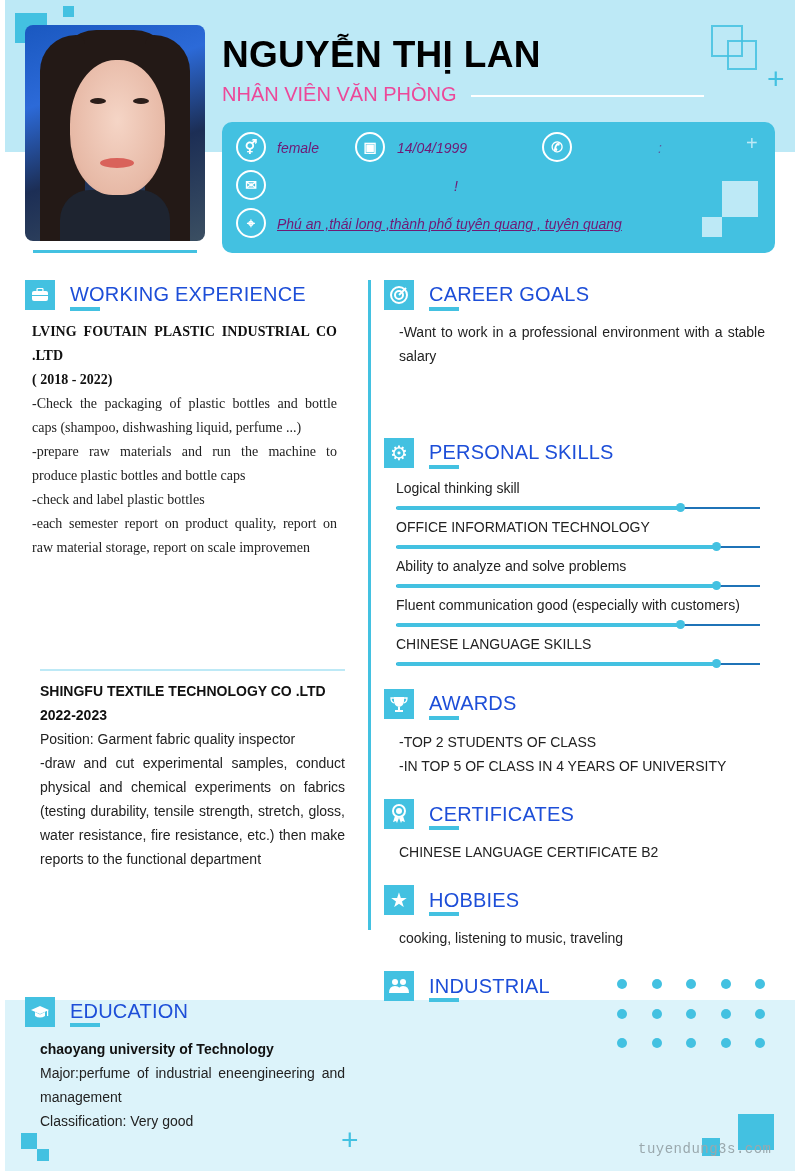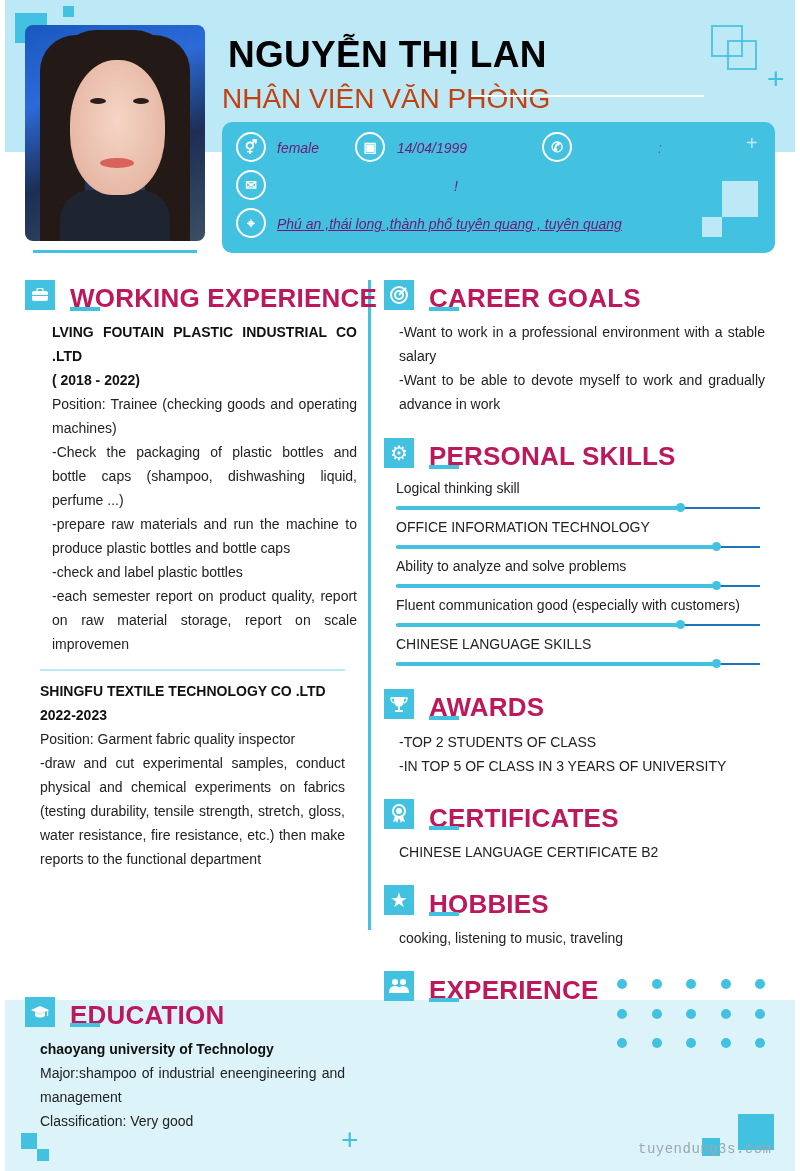--- a/index.html
+++ b/index.html
@@ -16,36 +16,36 @@
   .photo-face { position: absolute; left: 45px; top: 35px; width: 95px; height: 135px; border-radius: 48% 48% 45% 45%;
                 background: radial-gradient(ellipse at 50% 45%, #f5d5c6 0%, #e7b9a6 70%, #c9917f 100%); }
   .photo-hair-l { position: absolute; left: 15px; top: 10px; width: 45px; height: 206px; background: #231916; border-radius: 40px 10px 0 0; }
   .photo-hair-r { position: absolute; right: 15px; top: 10px; width: 45px; height: 206px; background: #231916; border-radius: 10px 40px 0 0; }
   .photo-hair-top { position: absolute; left: 30px; top: 5px; width: 120px; height: 55px; background: #231916; border-radius: 60px 60px 20px 20px; }
   .photo-body { position: absolute; left: 35px; top: 165px; width: 110px; height: 60px; background: #1e2430; border-radius: 30px 30px 0 0; }
   .photo-lips { position: absolute; left: 75px; top: 133px; width: 34px; height: 10px; background: #d9625a; border-radius: 50%; }
   .photo-eye { position: absolute; top: 73px; width: 16px; height: 6px; background: #2b1e1a; border-radius: 50%; }
   .photo-underline { left: 33px; top: 250px; width: 164px; height: 3px; background: #43c1e1; }
 
-  .name { left: 228px; top: 34px; font-size: 37px; font-weight: bold; color: #000; letter-spacing: 0.3px; text-align: right; }
-  .job-title { left: 222px; top: 83px; font-size: 28px; color: #c2410c; }
+  .name { left: 222px; top: 34px; font-size: 37px; font-weight: bold; color: #000; letter-spacing: 0.3px; text-align: right; }
+  .job-title { left: 222px; top: 83px; font-size: 20px; color: #ec4899; }
   .job-line { left: 471px; top: 95px; width: 233px; height: 2px; background: #ffffff; }
 
   .sq-outline { border: 2px solid #43c1e1; opacity: 0.85; }
   .plus { color: #43c1e1; font-size: 30px; line-height: 1; font-weight: 300; }
 
   
   .contact-card { left: 222px; top: 122px; width: 553px; height: 131px; background: #43c1e1; border-radius: 10px; }
   .c-icon { width: 30px; height: 30px; border: 2px solid #fff; border-radius: 50%; display: flex; align-items: center; justify-content: center; color: #fff; font-size: 14px; font-weight: bold; }
   .c-text { color: #701a75; font-size: 14px; font-style: italic; }
   .card-deco { background: #bde9f6; }
 
   
   .sec-icon { width: 30px; height: 30px; background: #43c1e1; display: flex; align-items: center; justify-content: center; color: #fff; }
-  .sec-title { font-size: 26px; font-weight: bold; color: #be185d; letter-spacing: 0.2px; }
+  .sec-title { font-size: 20px; font-weight: normal; color: #1d4ed8; letter-spacing: 0.2px; }
   .sec-underline { width: 30px; height: 4px; background: #43c1e1; }
   .divider-v { left: 368px; top: 280px; width: 3px; height: 650px; background: #43c1e1; }
 
   .body-text { font-size: 14px; line-height: 24px; color: #222; text-align: justify; }
   .bold { font-weight: bold; color: #111; }
 
   .exp-sep { left: 40px; top: 669px; width: 305px; height: 2px; background: #bde9f6; }
 
   
   .skill-label { font-size: 14px; color: #222; }
@@ -112,24 +112,23 @@
 <div class="abs sec-icon" style="left:25px;top:280px;">
   <svg width="18" height="14" viewBox="0 0 18 14">
       <rect x="1" y="3" width="16" height="10" rx="2" fill="#fff"></rect>
       <rect x="6" y="0.5" width="6" height="3" rx="1" fill="none" stroke="#fff" stroke-width="1.2"></rect>
       <rect x="1" y="7" width="16" height="1" fill="#43c1e1"></rect>
     </svg>
 </div>
 <div class="abs sec-title" style="left:70px;top:283px;">WORKING EXPERIENCE</div>
 <div class="abs sec-underline" style="left:70px;top:307px;"></div>
 
-<div class="abs body-text" style="left:52px;top:320px;width:305px;">
+<div class="abs body-text" style="left:32px;top:320px;width:305px;font-family:Liberation Serif, serif;">
   <div class="bold">LVING FOUTAIN PLASTIC INDUSTRIAL CO .LTD</div>
   <div class="bold">( 2018 - 2022)</div>
-  <div>Position: Trainee (checking goods and operating machines)</div>
   <div>-Check the packaging of plastic bottles and bottle caps (shampoo, dishwashing liquid, perfume ...)</div>
   <div>-prepare raw materials and run the machine to produce plastic bottles and bottle caps</div>
   <div>-check and label plastic bottles</div>
   <div>-each semester report on product quality, report on raw material storage, report on scale improvemen</div>
 </div>
 
 <div class="abs exp-sep"></div>
 
 <div class="abs body-text" style="left:40px;top:679px;width:305px;">
   <div class="bold">SHINGFU TEXTILE TECHNOLOGY  CO .LTD</div>
@@ -143,39 +142,38 @@
   <svg width="20" height="16" viewBox="0 0 20 16">
       <polygon points="10,2 19,6 10,10 1,6" fill="#fff"></polygon>
       <path d="M5 8 v4 q5 3 10 0 v-4 l-5 2.5z" fill="#fff"></path>
       <rect x="17" y="6" width="1.2" height="6" fill="#fff"></rect>
     </svg>
 </div>
 <div class="abs sec-title" style="left:70px;top:1000px;">EDUCATION</div>
 <div class="abs sec-underline" style="left:70px;top:1023px;"></div>
 <div class="abs body-text" style="left:40px;top:1037px;width:305px;">
   <div class="bold">chaoyang university of Technology</div>
-  <div>Major:shampoo of industrial eneengineering and management</div>
+  <div>Major:perfume of industrial eneengineering and management</div>
   <div>Classification: Very good</div>
 </div>
 <div class="abs deco-sq" style="left:21px;top:1133px;width:16px;height:16px;"></div>
 <div class="abs deco-sq" style="left:37px;top:1149px;width:12px;height:12px;"></div>
 <div class="abs plus" style="left:341px;top:1125px;">+</div>
 
 <div class="abs sec-icon" style="left:384px;top:280px;">
   <svg width="20" height="20" viewBox="0 0 20 20">
       <circle cx="10" cy="10" r="8" fill="none" stroke="#fff" stroke-width="2"></circle>
       <circle cx="10" cy="10" r="4" fill="none" stroke="#fff" stroke-width="2"></circle>
       <line x1="10" y1="10" x2="17" y2="3" stroke="#fff" stroke-width="2"></line>
     </svg>
 </div>
 <div class="abs sec-title" style="left:429px;top:283px;text-align:right;">CAREER GOALS</div>
 <div class="abs sec-underline" style="left:429px;top:307px;"></div>
 <div class="abs body-text" style="left:399px;top:320px;width:366px;">
   <div>-Want to work in a professional environment with a stable salary</div>
-  <div>-Want to be able to devote myself to work and gradually advance in work</div>
 </div>
 
 <div class="abs sec-icon" style="left:384px;top:438px;font-size:20px;">⚙</div>
 <div class="abs sec-title" style="left:429px;top:441px;">PERSONAL SKILLS</div>
 <div class="abs sec-underline" style="left:429px;top:465px;"></div>
 
 <div id="skills-list">
     <div class="abs skill-label" style="left: 396px; top: 480px;">Logical thinking skill</div>
     <div class="abs skill-track" style="left: 396px; top: 507px; width: 364px;">
       <div class="skill-fill" style="width: 78%;"></div>
@@ -208,21 +206,21 @@
       <path d="M4 2 h10 v4 q0 5 -5 6 q-5 -1 -5 -6z" fill="#fff"></path>
       <path d="M4 3 h-3 q0 4 3 5 M14 3 h3 q0 4 -3 5" fill="none" stroke="#fff" stroke-width="1.3"></path>
       <rect x="8" y="12" width="2" height="3" fill="#fff"></rect>
       <rect x="5" y="15" width="8" height="2" fill="#fff"></rect>
     </svg>
 </div>
 <div class="abs sec-title" style="left:429px;top:692px;">AWARDS</div>
 <div class="abs sec-underline" style="left:429px;top:716px;"></div>
 <div class="abs body-text" style="left:399px;top:730px;width:366px;">
   <div>-TOP 2 STUDENTS OF CLASS</div>
-  <div>-IN TOP 5 OF CLASS IN 3 YEARS OF UNIVERSITY</div>
+  <div>-IN TOP 5 OF CLASS IN 4 YEARS OF UNIVERSITY</div>
 </div>
 
 <div class="abs sec-icon" style="left:384px;top:799px;">
   <svg width="16" height="20" viewBox="0 0 16 20">
       <circle cx="8" cy="7" r="6" fill="none" stroke="#fff" stroke-width="2"></circle>
       <circle cx="8" cy="7" r="3" fill="#fff"></circle>
       <path d="M4 12 l-2 6 l3 -1 l1 2 l2 -5z M12 12 l2 6 l-3 -1 l-1 2 l-2 -5z" fill="#fff"></path>
     </svg>
 </div>
 <div class="abs sec-title" style="left:429px;top:803px;">CERTIFICATES</div>
@@ -237,21 +235,21 @@
 <div class="abs body-text" style="left:399px;top:926px;width:366px;">cooking, listening to music, traveling</div>
 
 <div class="abs sec-icon" style="left:384px;top:971px;">
   <svg width="20" height="16" viewBox="0 0 20 16">
       <circle cx="6" cy="4" r="3" fill="#fff"></circle>
       <circle cx="14" cy="4" r="3" fill="#fff"></circle>
       <path d="M0 15 q0 -7 6 -7 q6 0 6 7z" fill="#fff"></path>
       <path d="M9 15 q0 -7 5 -7 q6 0 6 7z" fill="#fff"></path>
     </svg>
 </div>
-<div class="abs sec-title" style="left:429px;top:975px;">EXPERIENCE</div>
+<div class="abs sec-title" style="left:429px;top:975px;">INDUSTRIAL</div>
 <div class="abs sec-underline" style="left:429px;top:998px;"></div>
 
 <div id="dot-grid">
     <div class="abs dot" style="left: 617px; top: 979px;"></div>
     <div class="abs dot" style="left: 651.5px; top: 979px;"></div>
     <div class="abs dot" style="left: 686px; top: 979px;"></div>
     <div class="abs dot" style="left: 720.5px; top: 979px;"></div>
     <div class="abs dot" style="left: 755px; top: 979px;"></div>
     <div class="abs dot" style="left: 617px; top: 1008.5px;"></div>
     <div class="abs dot" style="left: 651.5px; top: 1008.5px;"></div>

